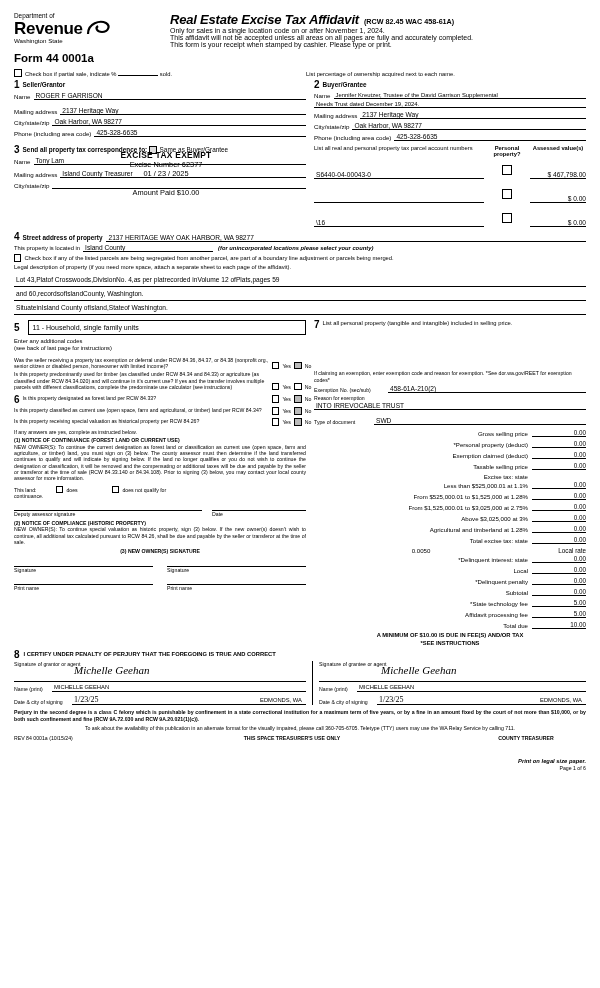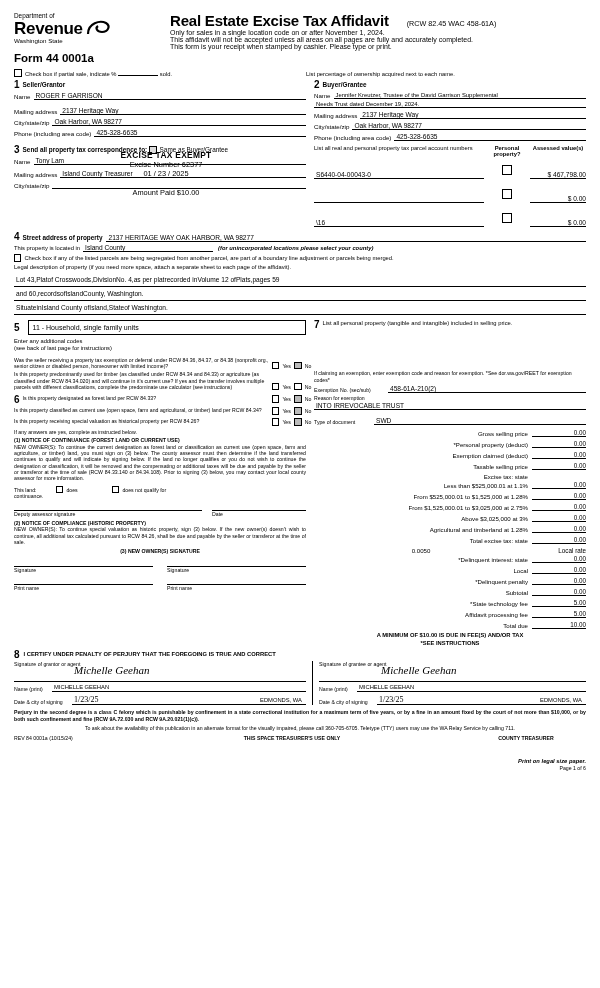--- a/index.html
+++ b/index.html
@@ -14,21 +14,21 @@
   .row{display:flex;}
   .fill{flex:1;}
   .ul{border-bottom:.6px solid #000;}
   
   .hdr{display:flex;align-items:flex-start;margin-top:2px;}
   .logo{width:150px;}
   .logo .dep{font-size:6.4px;}
   .logo .rev{font-size:17px;font-weight:bold;letter-spacing:-.3px;line-height:1;}
   .logo .wa{font-size:6.2px;}
   .swirl{display:inline-block;vertical-align:middle;margin-left:3px;}
-  .title{font-size:15px;font-weight:bold;letter-spacing:-.2px;}
+  .title{font-size:13px;font-weight:bold;letter-spacing:-.2px;font-style:italic;}
   .titlesub{font-size:7px;}
   .formno{font-size:11.5px;font-weight:bold;margin-top:8px;}
   .chk{display:inline-block;width:6px;height:6px;border:.7px solid #000;vertical-align:-1px;margin-right:3px;background:#fff;}
   .chk.sm2{width:5.4px;height:5.4px;}
   .secnum{font-size:10px;font-weight:bold;line-height:1;}
   .box{border:.7px solid #000;}
   .lbl{font-size:6.2px;}
   .val{font-size:6.6px;}
   .handw{font-family:"Liberation Serif",serif;font-size:7.4px;}
   .moneyrow{display:flex;align-items:flex-end;font-size:6.1px;}
@@ -50,21 +50,21 @@
         <svg class="swirl" width="26" height="18" viewBox="0 0 26 18">
           <path d="M2 15 C 2 4, 14 1, 20 4 C 25 7, 22 13, 16 13 C 11 13, 9 9, 12 7" fill="none" stroke="#000" stroke-width="2.2"></path>
         </svg>
       </div>
       <div class="wa">Washington State</div>
       <div class="formno">Form 44 0001a</div>
     </div>
     <div class="fill" style="padding-left:6px;">
       <div style="display:flex;align-items:baseline;">
         <div class="title">Real Estate Excise Tax Affidavit</div>
-        <div class="md" style="margin-left:18px;">(RCW 82.45 WAC 458-61A)</div>
+        <div class="md" style="margin-left:5px;font-weight:bold;">(RCW 82.45 WAC 458-61A)</div>
       </div>
       <div class="titlesub">Only for sales in a single location code on or after November 1, 2024.</div>
       <div class="titlesub">This affidavit will not be accepted unless all areas on all pages are fully and accurately completed.</div>
       <div class="titlesub">This form is your receipt when stamped by cashier. Please type or print.</div>
     </div>
   </div>
 
   <div class="row" style="margin-top:5px;align-items:flex-end;">
     <div style="width:292px;" class="xs">
       <span class="chk"></span><span>Check box if partial sale, indicate %</span>

